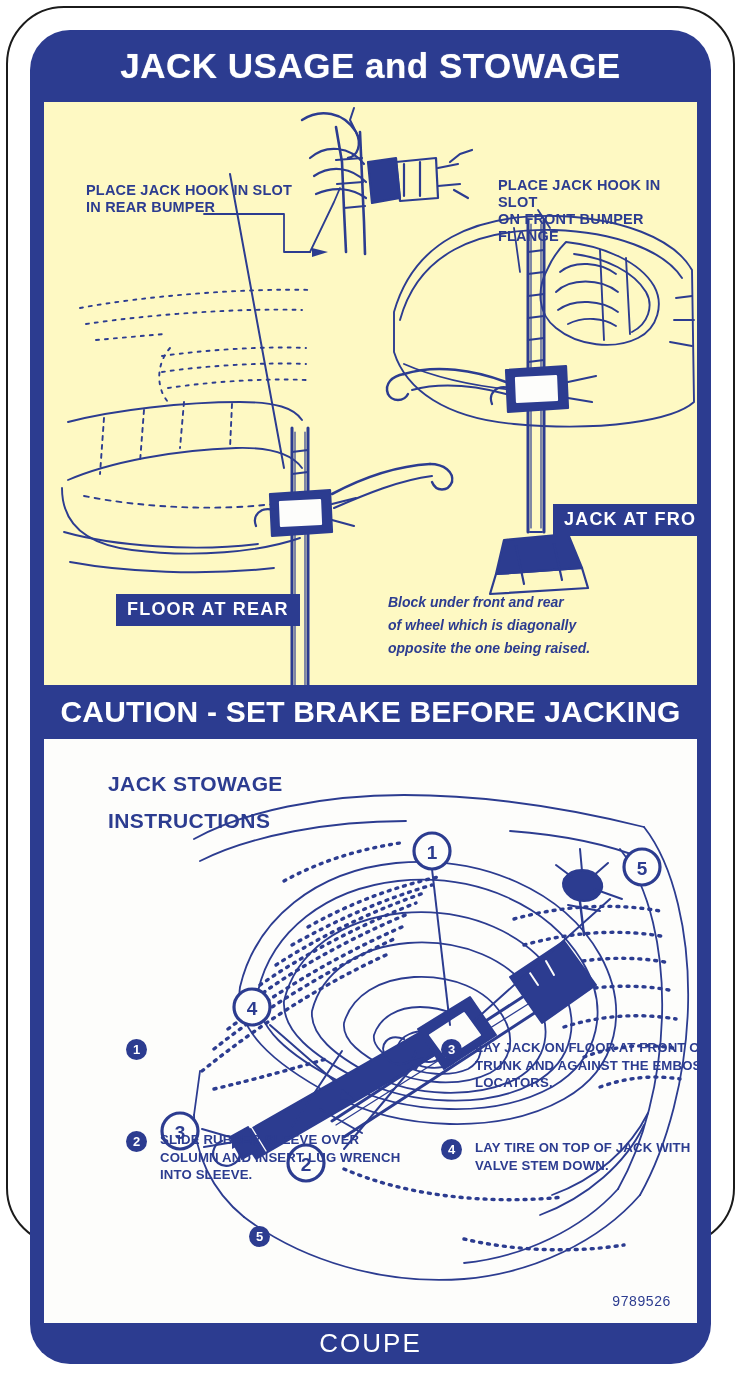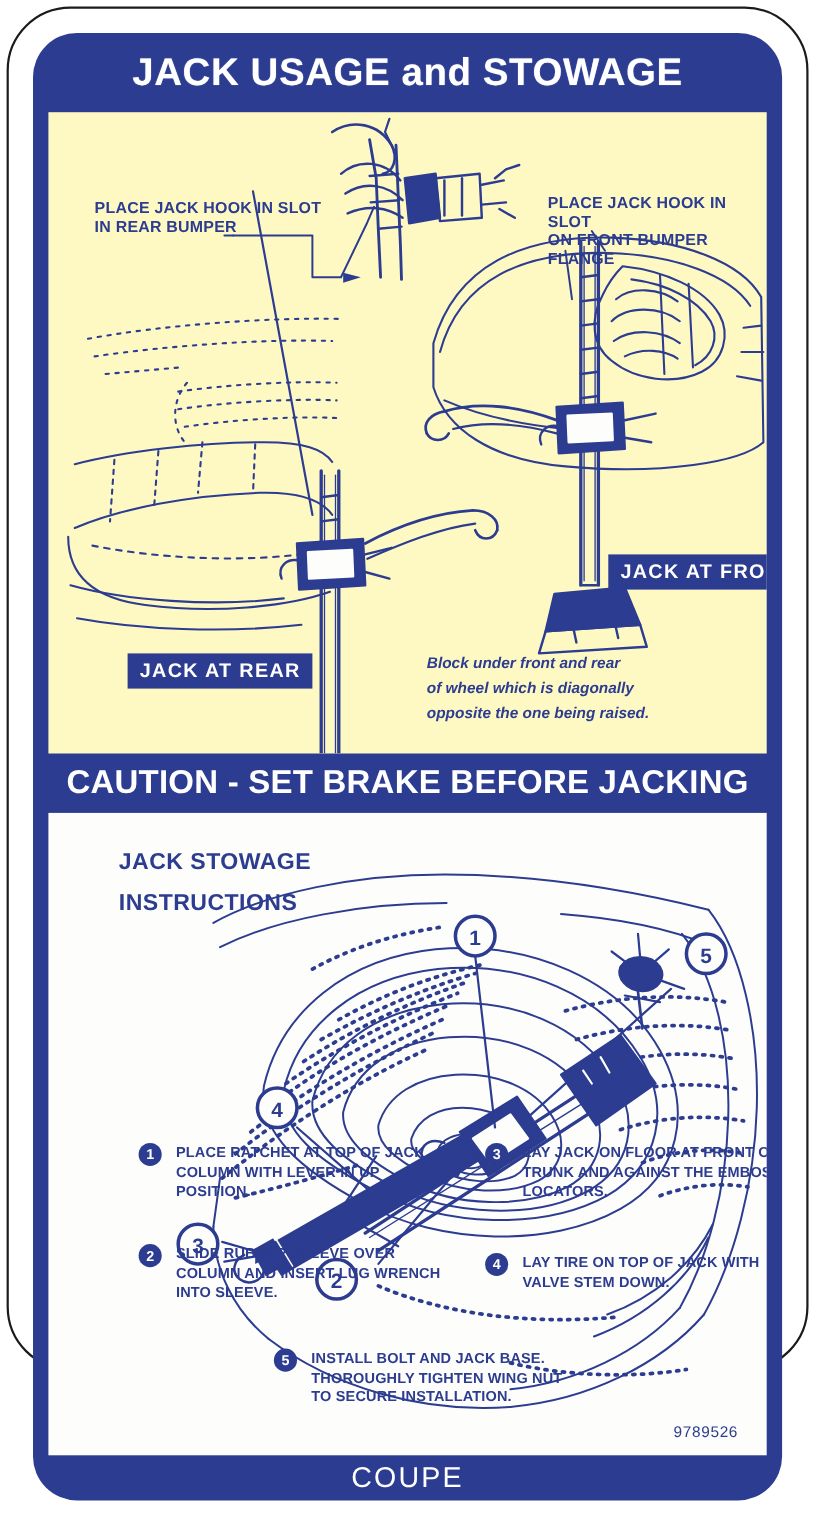--- a/index.html
+++ b/index.html
@@ -377,21 +377,21 @@
           </g>
         </g>
       </svg>
 
       <div class="callout" id="callout-rear">PLACE JACK HOOK IN SLOT
 IN REAR BUMPER</div>
       <div class="callout" id="callout-front">PLACE JACK HOOK IN SLOT
 ON FRONT BUMPER FLANGE</div>
 
       <div class="tag" id="tag-front">JACK AT FRONT</div>
-      <div class="tag" id="tag-rear">JACK AT REAR</div>
+      <div class="tag" id="tag-rear">FLOOR AT REAR</div>
 
       <div id="note-block">Block under front and rear
 of wheel which is diagonally
 opposite the one being raised.</div>
     </div>
 
     <div id="caution-band">
       <div class="caution-text">CAUTION - SET BRAKE BEFORE JACKING</div>
     </div>
 
@@ -509,23 +509,20 @@
             <text x="598" y="136" font-family="Liberation Sans, sans-serif" font-size="19" font-weight="bold" fill="#2c3c90" text-anchor="middle" stroke="none">5</text>
           </g>
         </g>
       </svg>
 
       <div id="stowage-heading">JACK STOWAGE
 INSTRUCTIONS</div>
 
       <div class="instr" id="instr-1">
         <div class="bullet">1</div>
-        <div class="instr-text">PLACE RATCHET AT TOP OF JACK
-COLUMN WITH LEVER IN UP
-POSITION.</div>
       </div>
 
       <div class="instr" id="instr-2">
         <div class="bullet">2</div>
         <div class="instr-text">SLIDE RUBBER SLEEVE OVER
 COLUMN AND INSERT LUG WRENCH
 INTO SLEEVE.</div>
       </div>
 
       <div class="instr" id="instr-3">
@@ -536,23 +533,20 @@
       </div>
 
       <div class="instr" id="instr-4">
         <div class="bullet">4</div>
         <div class="instr-text">LAY TIRE ON TOP OF JACK WITH
 VALVE STEM DOWN.</div>
       </div>
 
       <div class="instr" id="instr-5">
         <div class="bullet">5</div>
-        <div class="instr-text">INSTALL BOLT AND JACK BASE.
-THOROUGHLY TIGHTEN WING NUT
-TO SECURE INSTALLATION.</div>
       </div>
 
       <div id="part-number">9789526</div>
     </div>
 
     <div id="footer">
       <div class="footer-text">COUPE</div>
     </div>
 
   </div>

